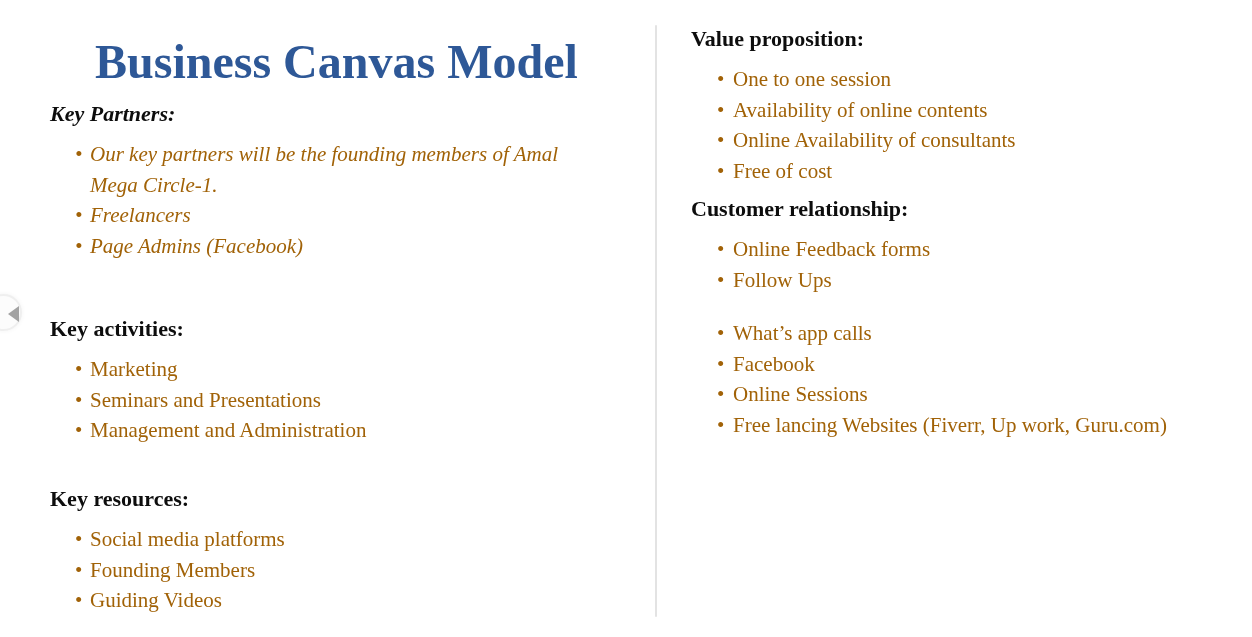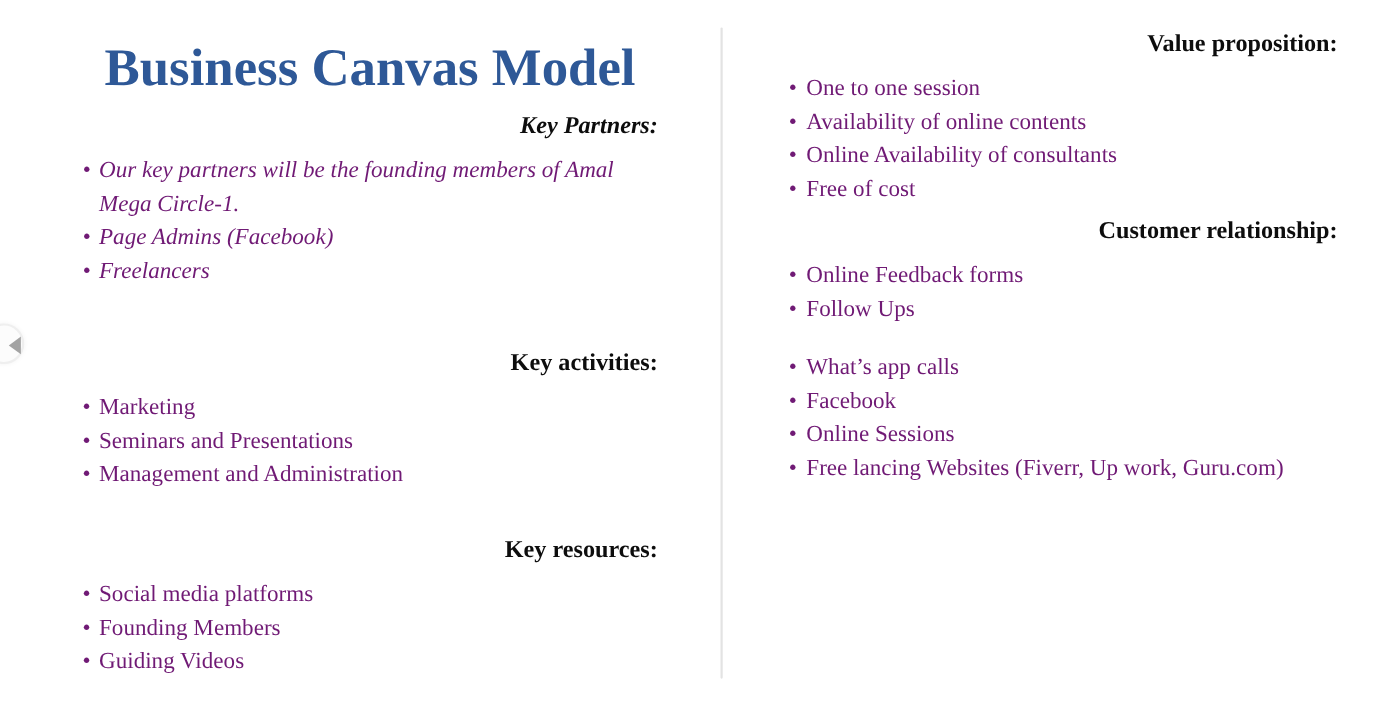--- a/index.html
+++ b/index.html
@@ -57,34 +57,33 @@
   .sec-r1 { top: 196px; }
   .sec-r2 { top: 306px; }
 
   .sec h2 {
     margin: 0;
     font-size: 22px;
     line-height: 26px;
     font-weight: 700;
     color: #0d0d0d;
     white-space: nowrap;
-    text-align: right;
   }
 
   .sec ul {
     margin: 12px 0 0 0;
     padding: 0;
     list-style: none;
   }
   .sec li {
     position: relative;
     padding-left: 40px;
     font-size: 21px;
     line-height: 30.5px;
-    color: #701a75;
+    color: #a16207;
   }
   .sec li::before {
     content: "\2022";
     position: absolute;
     left: 25px;
     top: 0;
   }
   .col-right .sec li { padding-left: 42px; }
   .col-right .sec li::before { left: 26px; }
 
@@ -120,22 +119,22 @@
   <span class="tri"></span>
 </button>
 
 <div class="col col-left">
   <h1 class="title">Business Canvas Model</h1>
   <div id="left-sections">
       <section class="sec sec-l0">
         <h2>Key Partners:</h2>
         <ul>
           <li>Our key partners will be the founding members of Amal Mega Circle-1.</li>
+          <li>Freelancers</li>
           <li>Page Admins (Facebook)</li>
-          <li>Freelancers</li>
         </ul>
       </section>
       <section class="sec sec-l1">
         <h2>Key activities:</h2>
         <ul>
           <li>Marketing</li>
           <li>Seminars and Presentations</li>
           <li>Management and Administration</li>
         </ul>
       </section>

